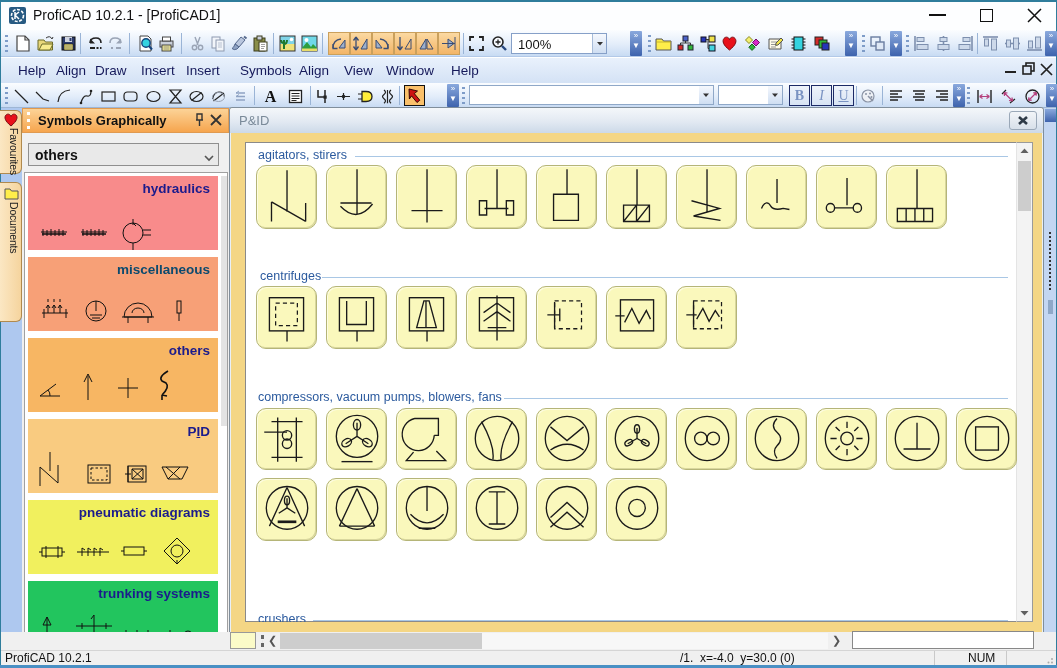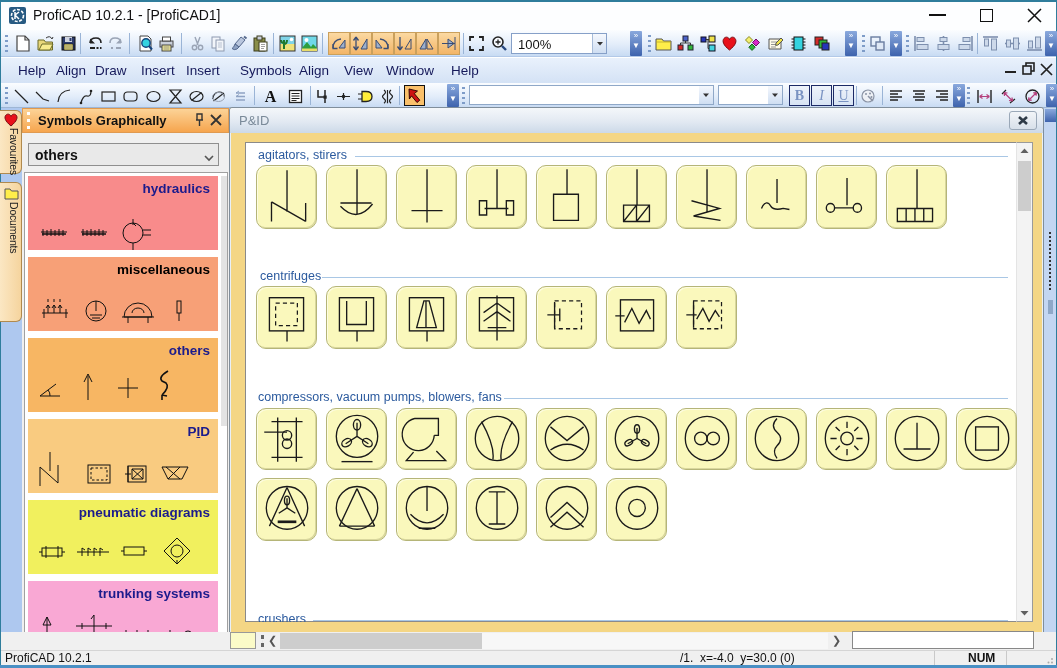--- a/index.html
+++ b/index.html
@@ -394,21 +394,21 @@
 <div style="position:absolute;left:52px;top:48px;width:28px;height:12px;"><svg width="28" height="12" viewBox="0 0 28 12" style="">
         <path d="M1,6 h26 M3,3 v7 M7,4 v6 M11,3 v7 M15,4 v6 M19,3 v7 M23,4 v6" stroke="#111" fill="none" stroke-width="1"></path>
         <path d="M2,8 h24" stroke="#111" stroke-width="1.5"></path>
       </svg></div>
 <div style="position:absolute;left:92px;top:42px;width:32px;height:32px;"><svg width="32" height="32" viewBox="0 0 32 32" style="">
         <circle cx="13" cy="15" r="10" stroke="#111" fill="none" stroke-width="1"></circle>
         <path d="M13,1 v6 M13,25 v7 M13,5 l3,3 M23,12 h8 M23,17 h8" stroke="#111" fill="none" stroke-width="1"></path>
       </svg></div>
 </div>
 <div class="abs" style="left:28px;top:257px;width:190px;height:74px;background:#f7a077;overflow:hidden;">
-<div style="position:absolute;right:8px;top:5px;font-size:13.5px;font-weight:bold;color:#000000;">miscellaneous</div>
+<div style="position:absolute;right:8px;top:5px;font-size:13.5px;font-weight:bold;color:#0c4a6e;">miscellaneous</div>
 <div style="position:absolute;left:12px;top:40px;width:30px;height:26px;"><svg width="30" height="26" viewBox="0 0 30 26" style="">
         <path d="M2,16 h26 M4,12 v9 M26,12 v9 M8,8 v8 M14,8 v8 M20,8 v8 M8,8 l-2,3 M8,8 l2,3 M14,8 l-2,3 M14,8 l2,3 M20,8 l-2,3 M20,8 l2,3 M8,2 v3 M14,2 v3 M20,2 v3" stroke="#111" fill="none" stroke-width="1"></path>
       </svg></div>
 <div style="position:absolute;left:55px;top:42px;width:26px;height:24px;"><svg width="26" height="24" viewBox="0 0 26 24" style="">
         <circle cx="13" cy="12" r="10" stroke="#111" fill="none" stroke-width="1"></circle>
         <path d="M13,2 v10 M7,16 h12 M9,19 h8" stroke="#111" fill="none" stroke-width="1"></path>
       </svg></div>
 <div style="position:absolute;left:92px;top:42px;width:36px;height:24px;"><svg width="36" height="24" viewBox="0 0 36 24" style="">
         <path d="M4,18 a14,14 0 0 1 28,0 z M2,18 h32 M8,18 v6 M28,18 v6 M12,14 a6,5 0 0 1 12,0" stroke="#111" fill="none" stroke-width="1"></path>
       </svg></div>
@@ -461,21 +461,21 @@
 <div style="position:absolute;left:92px;top:44px;width:28px;height:14px;"><svg width="28" height="14" viewBox="0 0 28 14" style="">
         <rect x="4" y="3" width="20" height="8" stroke="#111" fill="none" stroke-width="1"></rect>
         <path d="M1,7 h3 M24,7 h3" stroke="#111" fill="none" stroke-width="1"></path>
       </svg></div>
 <div style="position:absolute;left:132px;top:36px;width:34px;height:30px;"><svg width="34" height="30" viewBox="0 0 34 30" style="">
         <path d="M17,2 L30,15 L17,28 L4,15 z" stroke="#111" fill="none" stroke-width="1"></path>
         <circle cx="17" cy="15" r="6" stroke="#111" fill="none" stroke-width="1"></circle>
         <path d="M17,28 v-4" stroke="#111" fill="none" stroke-width="1"></path>
       </svg></div>
 </div>
-<div class="abs" style="left:28px;top:581px;width:190px;height:51px;background:#f9a8d4;overflow:hidden;">
+<div class="abs" style="left:28px;top:581px;width:190px;height:51px;background:#22c55e;overflow:hidden;">
 <div style="position:absolute;right:8px;top:5px;font-size:13.5px;font-weight:bold;color:#1b1b8c;">trunking systems</div>
 <div style="position:absolute;left:10px;top:34px;width:18px;height:24px;"><svg width="18" height="24" viewBox="0 0 18 24" style="">
         <path d="M9,2 v18 M9,2 l-4,8 h8 z M4,20 h10 M6,23 h6" stroke="#111" fill="none" stroke-width="1"></path>
       </svg></div>
 <div style="position:absolute;left:46px;top:32px;width:40px;height:26px;"><svg width="40" height="26" viewBox="0 0 40 26" style="">
         <path d="M20,2 v22 M2,13 h36 M8,10 v6 M32,10 v6 M20,2 l-3,4 M20,24 l3,-4" stroke="#111" fill="none" stroke-width="1"></path>
       </svg></div>
 <div style="position:absolute;left:88px;top:44px;width:42px;height:12px;"><svg width="42" height="12" viewBox="0 0 42 12" style="">
         <path d="M2,6 h38 M10,3 v6 M21,3 v6 M32,3 v6" stroke="#111" fill="none" stroke-width="1"></path>
       </svg></div>
@@ -662,21 +662,21 @@
 <div class="abs" style="left:261px;top:635px;width:3px;height:12px;border-left:3px dotted #666;"></div>
 <div class="abs" style="left:264px;top:633px;width:17px;height:16px;background:#f0f0f0;color:#555;font-size:11px;text-align:center;line-height:15px;">❮</div>
 <div class="abs" style="left:282px;top:633px;width:563px;height:16px;background:#f7f7f7;"></div>
 <div class="abs" style="left:280px;top:633px;width:202px;height:16px;background:#cdcdcd;"></div>
 <div class="abs" style="left:828px;top:633px;width:17px;height:16px;background:#f0f0f0;color:#555;font-size:11px;text-align:center;line-height:15px;">❯</div>
 <div class="abs" style="left:852px;top:631px;width:182px;height:18px;background:#fff;border:1px solid #888;"></div>
 <div class="abs" style="left:1px;top:650px;width:1055px;height:15px;background:#f0f0f0;border-top:1px solid #d5d5d5;"></div>
 <div class="abs" style="left:5px;top:651px;font-size:12px;color:#111;">ProfiCAD 10.2.1</div>
 <div class="abs" style="left:680px;top:651px;font-size:12px;color:#111;">/1.&nbsp; x=-4.0&nbsp; y=30.0 (0)</div>
 <div class="abs" style="left:934px;top:651px;width:1px;height:14px;background:#c9c9c9;"></div>
-<div class="abs" style="left:968px;top:651px;font-size:12px;color:#111;font-weight:bold;">NUM</div>
+<div class="abs" style="left:968px;top:651px;font-size:12px;color:#111;">NUM</div>
 <div class="abs" style="left:1006px;top:651px;width:1px;height:14px;background:#c9c9c9;"></div>
 <div class="abs" style="left:1044px;top:653px;width:10px;height:10px;"><svg width="10" height="10" viewBox="0 0 10 10" style="">
       <circle cx="8" cy="2" r="1" fill="#aaa"></circle>
       <circle cx="8" cy="5.5" r="1" fill="#aaa"></circle>
       <circle cx="8" cy="9" r="1" fill="#aaa"></circle>
       <circle cx="4.5" cy="5.5" r="1" fill="#aaa"></circle>
       <circle cx="4.5" cy="9" r="1" fill="#aaa"></circle>
       <circle cx="1" cy="9" r="1" fill="#aaa"></circle>
     </svg></div>
 <div class="abs" style="left:0;top:665px;width:1057px;height:3px;background:#4a90c4;"></div>

